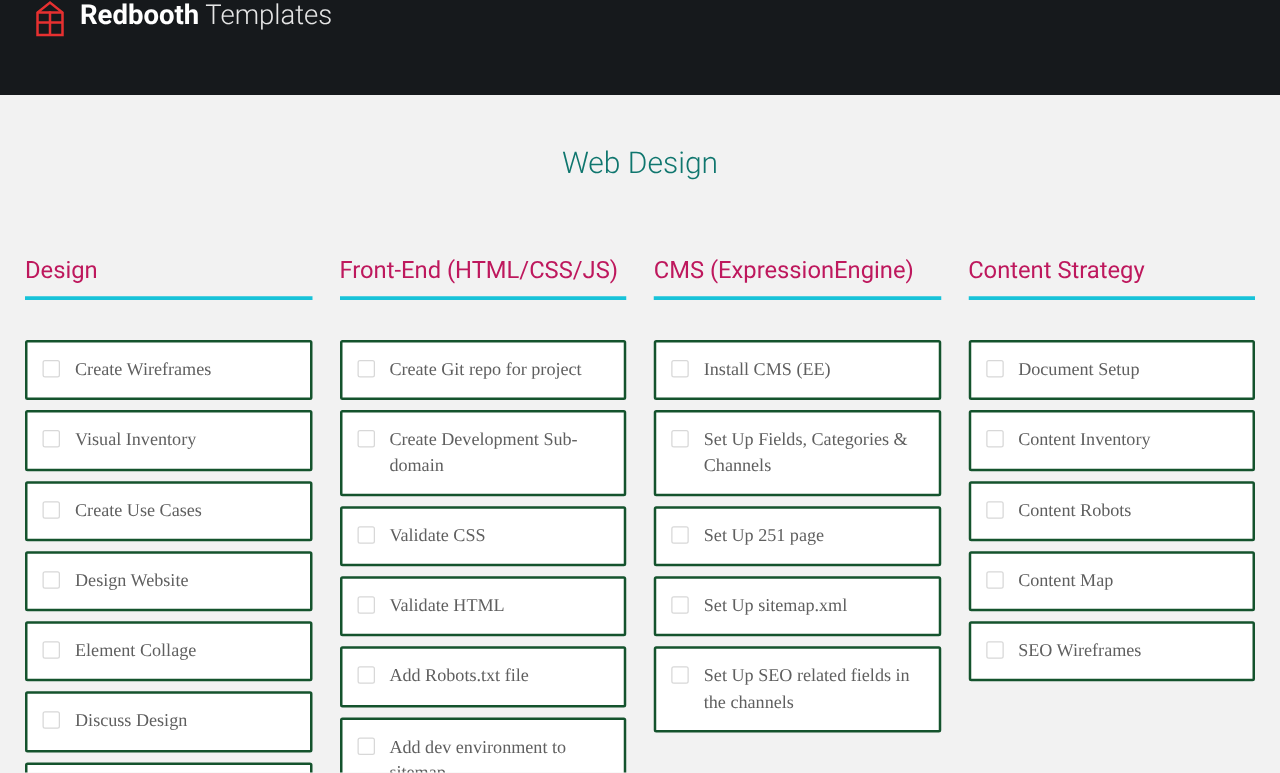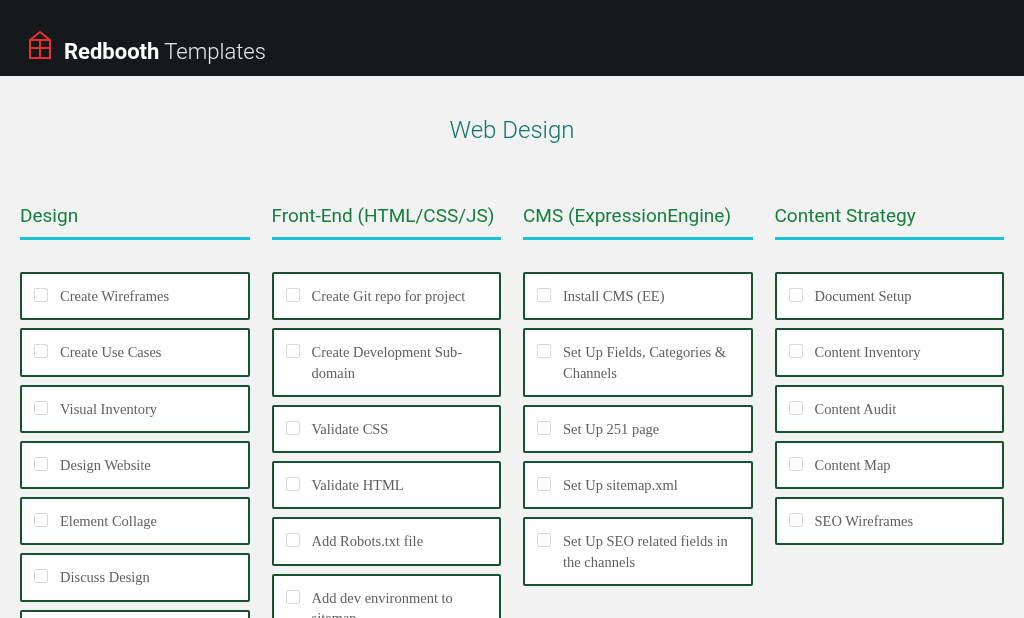--- a/index.html
+++ b/index.html
@@ -12,22 +12,22 @@
       background: #f2f2f2;
       color: #4a4a4a;
       width: 1024px;
       height: 618px;
       overflow: hidden;
     }
     .header {
       background: #16191c;
       height: 76px;
       display: flex;
-      align-items: flex-end;
-      padding: 12px 26px;
+      align-items: flex-start;
+      padding: 0 26px;
     }
     .logo-icon {
       margin-right: 10px;
       flex-shrink: 0;
     }
     .brand {
       font-size: 22px;
       color: #e6e6e6;
       font-weight: 300;
     }
@@ -48,21 +48,21 @@
       gap: 22px;
       padding: 0 20px;
     }
     .column {
       flex: 1;
       min-width: 0;
     }
     .column-header {
       font-size: 19px;
       font-weight: 400;
-      color: #15803d;
+      color: #be185d;
       padding-bottom: 10px;
       border-bottom: 3px solid #18c3d9;
       margin-bottom: 32px;
     }
     .task-card {
       background: #ffffff;
       border: 2px solid #14532d;
       border-radius: 2px;
       padding: 12px 12px 12px 12px;
       margin-bottom: 8px;
@@ -111,28 +111,28 @@
 <div class="board">
 
   <div class="column">
     <div class="column-header">Design</div>
     <div class="task-card">
         <span class="task-checkbox"></span>
         <span class="task-label">Create Wireframes</span>
       </div>
     <div class="task-card">
         <span class="task-checkbox"></span>
+        <span class="task-label">Visual Inventory</span>
+      </div>
+    <div class="task-card">
+        <span class="task-checkbox"></span>
         <span class="task-label">Create Use Cases</span>
       </div>
     <div class="task-card">
         <span class="task-checkbox"></span>
-        <span class="task-label">Visual Inventory</span>
-      </div>
-    <div class="task-card">
-        <span class="task-checkbox"></span>
         <span class="task-label">Design Website</span>
       </div>
     <div class="task-card">
         <span class="task-checkbox"></span>
         <span class="task-label">Element Collage</span>
       </div>
     <div class="task-card">
         <span class="task-checkbox"></span>
         <span class="task-label">Discuss Design</span>
       </div>
@@ -199,21 +199,21 @@
     <div class="task-card">
         <span class="task-checkbox"></span>
         <span class="task-label">Document Setup</span>
       </div>
     <div class="task-card">
         <span class="task-checkbox"></span>
         <span class="task-label">Content Inventory</span>
       </div>
     <div class="task-card">
         <span class="task-checkbox"></span>
-        <span class="task-label">Content Audit</span>
+        <span class="task-label">Content Robots</span>
       </div>
     <div class="task-card">
         <span class="task-checkbox"></span>
         <span class="task-label">Content Map</span>
       </div>
     <div class="task-card">
         <span class="task-checkbox"></span>
         <span class="task-label">SEO Wireframes</span>
       </div>
   </div>

